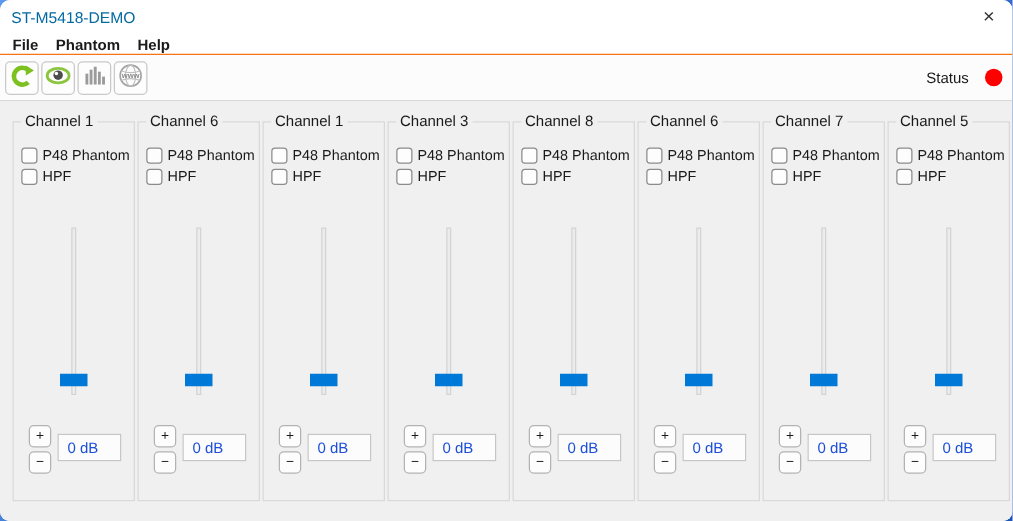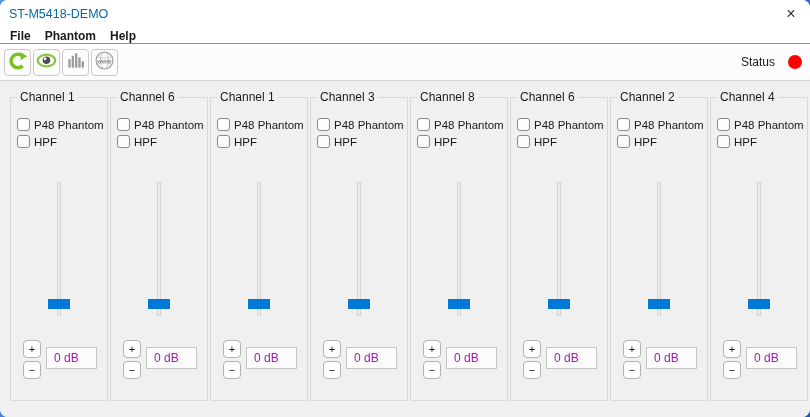--- a/index.html
+++ b/index.html
@@ -69,21 +69,21 @@
     position: absolute; left: 12px; width: 18px; height: 18px;
     border: 1px solid #b3b3b3; border-radius: 4px; background: #fdfdfd;
     font-size: 11px; color: #1a1a1a; display: flex; align-items: center; justify-content: center;
     padding: 0; font-family: inherit;
   }
   .step-plus { top: 242px; }
   .step-minus { top: 263px; }
   .gain-field {
     position: absolute; left: 35px; top: 249px; width: 51px; height: 22px;
     border: 1px solid #c6c6c6; background: #fcfcfc;
-    font-size: 12px; color: #a21caf; line-height: 20px; padding-left: 7px;
+    font-size: 12px; color: #1d4ed8; line-height: 20px; padding-left: 7px;
   }
 </style>
 </head>
 <body>
 
 <div class="window">
 
   <div class="titlebar">
     <span class="title">ST-M5418-DEMO</span>
     <span class="close-btn">×</span>
@@ -249,40 +249,40 @@
     <div class="slider">
       <div class="slider-track"></div>
       <div class="slider-handle"></div>
     </div>
     <button class="step-btn step-plus">+</button>
     <button class="step-btn step-minus">−</button>
     <div class="gain-field">0 dB</div>
   </section>
 
   <section class="channel">
-    <div class="channel-title">Channel 2</div>
-    <label class="chk-row row-p48">
-      <span class="checkbox"></span>
-      <span class="chk-label">P48 Phantom</span>
-    </label>
-    <label class="chk-row row-hpf">
-      <span class="checkbox"></span>
-      <span class="chk-label">HPF</span>
-    </label>
-    <div class="slider">
-      <div class="slider-track"></div>
-      <div class="slider-handle"></div>
-    </div>
-    <button class="step-btn step-plus">+</button>
-    <button class="step-btn step-minus">−</button>
-    <div class="gain-field">0 dB</div>
-  </section>
-
-  <section class="channel">
-    <div class="channel-title">Channel 4</div>
+    <div class="channel-title">Channel 7</div>
+    <label class="chk-row row-p48">
+      <span class="checkbox"></span>
+      <span class="chk-label">P48 Phantom</span>
+    </label>
+    <label class="chk-row row-hpf">
+      <span class="checkbox"></span>
+      <span class="chk-label">HPF</span>
+    </label>
+    <div class="slider">
+      <div class="slider-track"></div>
+      <div class="slider-handle"></div>
+    </div>
+    <button class="step-btn step-plus">+</button>
+    <button class="step-btn step-minus">−</button>
+    <div class="gain-field">0 dB</div>
+  </section>
+
+  <section class="channel">
+    <div class="channel-title">Channel 5</div>
     <label class="chk-row row-p48">
       <span class="checkbox"></span>
       <span class="chk-label">P48 Phantom</span>
     </label>
     <label class="chk-row row-hpf">
       <span class="checkbox"></span>
       <span class="chk-label">HPF</span>
     </label>
     <div class="slider">
       <div class="slider-track"></div>

